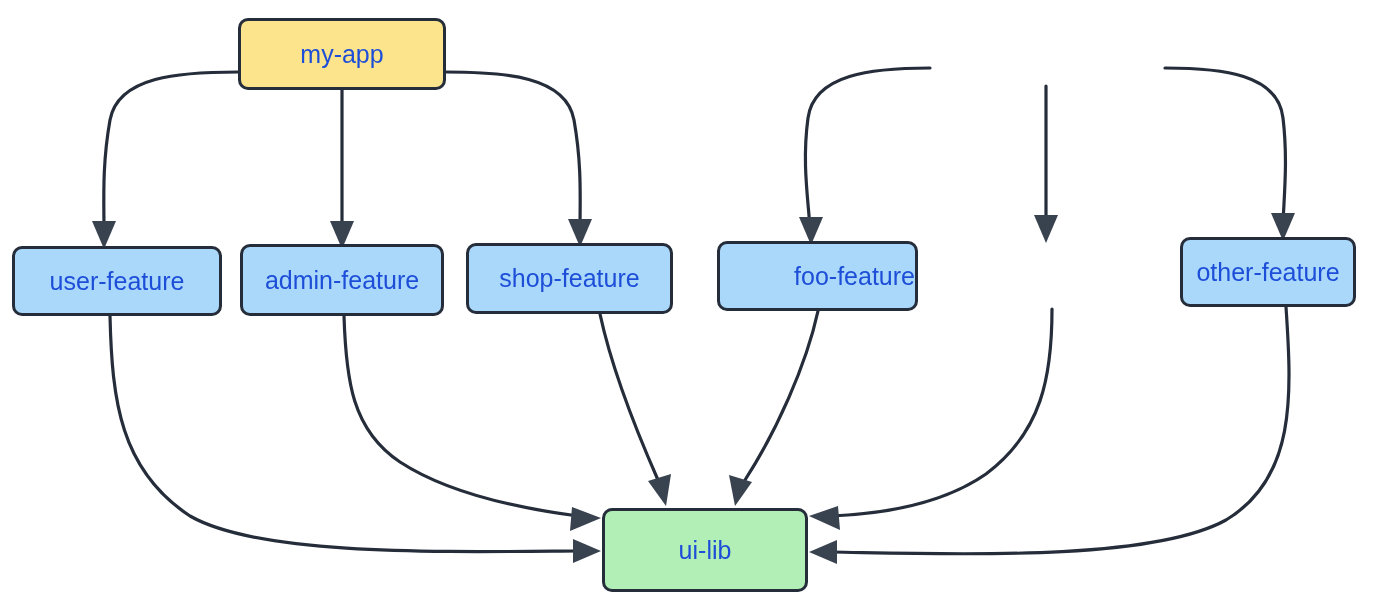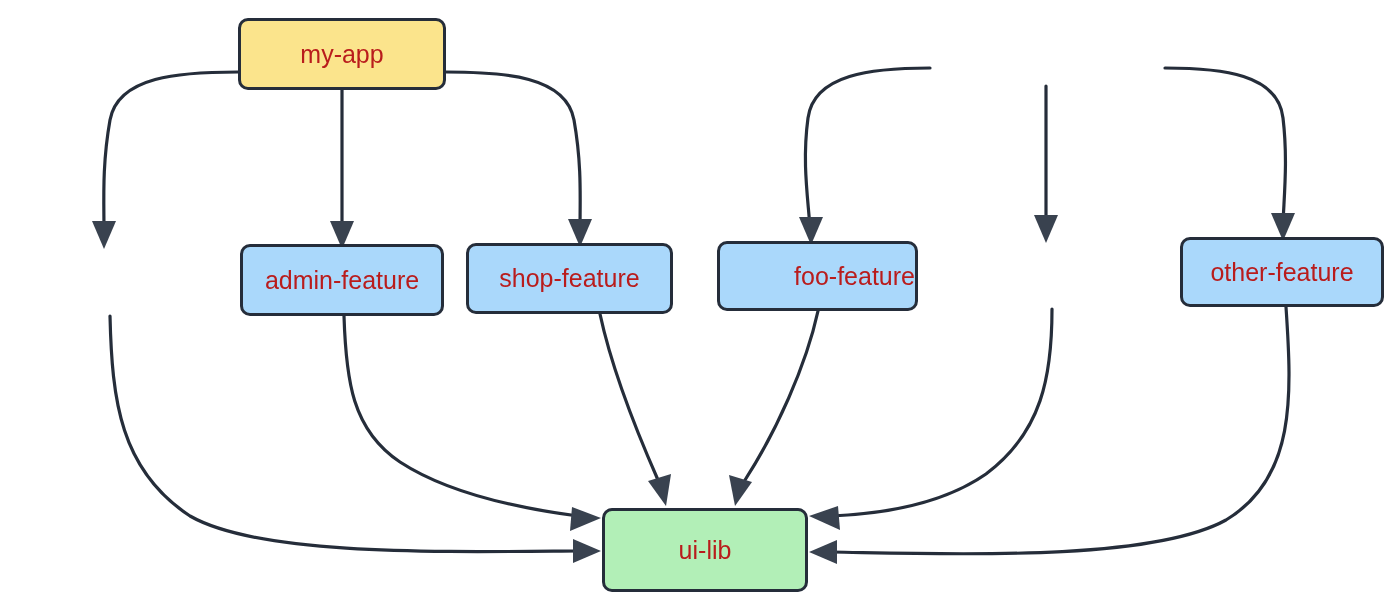--- a/index.html
+++ b/index.html
@@ -35,21 +35,21 @@
   }
   .node {
     position: absolute;
     box-sizing: border-box;
     border: 3px solid #252D3A;
     border-radius: 10px;
     display: flex;
     align-items: center;
     justify-content: center;
     text-align: center;
-    color: #b91c1c;
+    color: #1d4ed8;
     font-size: 25px;
     font-family: "Liberation Sans", sans-serif;
     line-height: 1;
     white-space: nowrap;
     z-index: 2;
   }
   .node-app   { background: #FBE48C; }
   .node-feat  { background: #AAD8FB; }
   .node-lib   { background: #B2EFB7; }
   .node-label { pointer-events: none; }
@@ -96,35 +96,38 @@
 
     <path class="edge-path" d="M 1286,307 C 1292,396 1296,478 1226,520 C 1150,562 948,554 832,552"></path>
     <polygon class="arrow-head" points="809,552 837,540 837,564"></polygon>
   </svg>
 
   <div class="node node-app" style="left:238px; top:18px; width:208px; height:72px;">
     <span class="node-label">my-app</span>
   </div>
 
 
+  <div class="node node-feat" style="left:12px; top:246px; width:210px; height:70px;">
+    <span class="node-label">user-feature</span>
+  </div>
 
   <div class="node node-feat" style="left:240px; top:244px; width:204px; height:72px;">
     <span class="node-label">admin-feature</span>
   </div>
 
   <div class="node node-feat" style="left:466px; top:243px; width:207px; height:71px;">
     <span class="node-label">shop-feature</span>
   </div>
 
   <div class="node node-feat" style="left:717px; top:241px; width:201px; height:70px;justify-content:flex-end;">
     <span class="node-label">foo-feature</span>
   </div>
 
 
-  <div class="node node-feat" style="left:1180px; top:237px; width:204px; height:70px;">
+  <div class="node node-feat" style="left:1180px; top:237px; width:176px; height:70px;">
     <span class="node-label">other-feature</span>
   </div>
 
   <div class="node node-lib" style="left:602px; top:508px; width:206px; height:84px;">
     <span class="node-label">ui-lib</span>
   </div>
 
 </div>
 
 </body></html>

